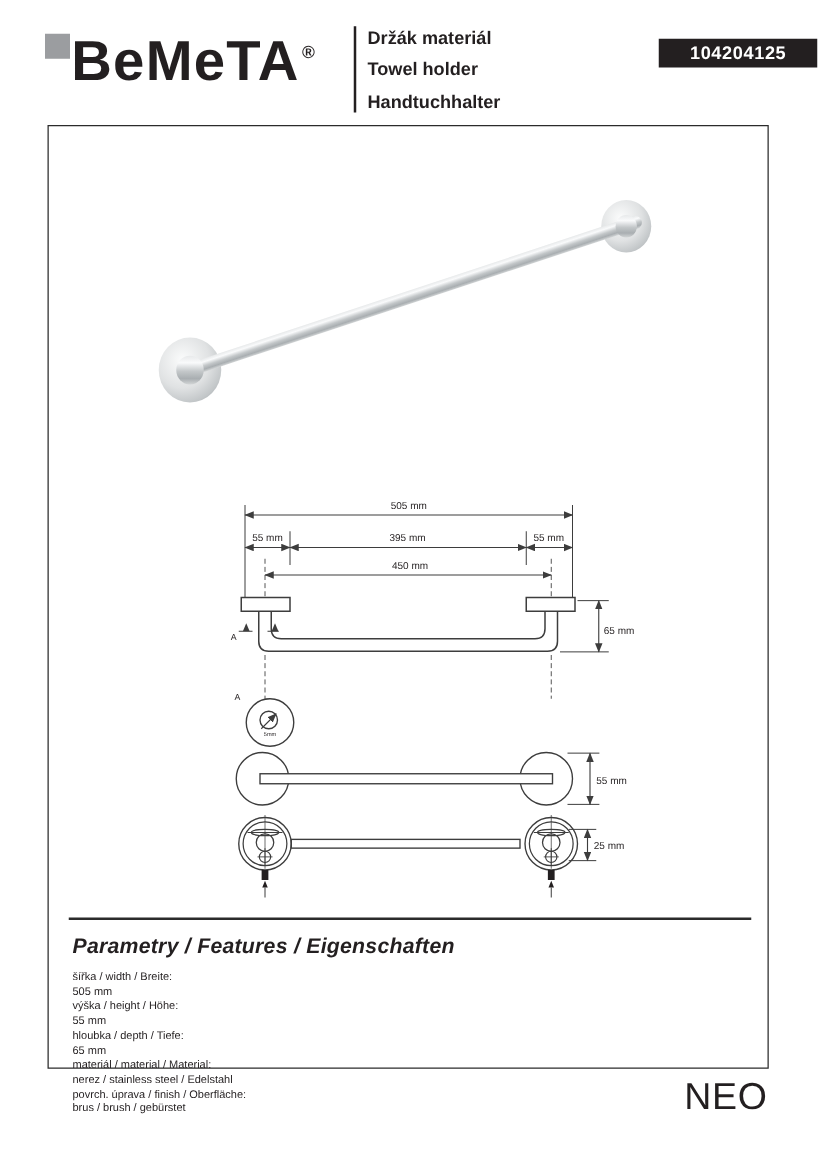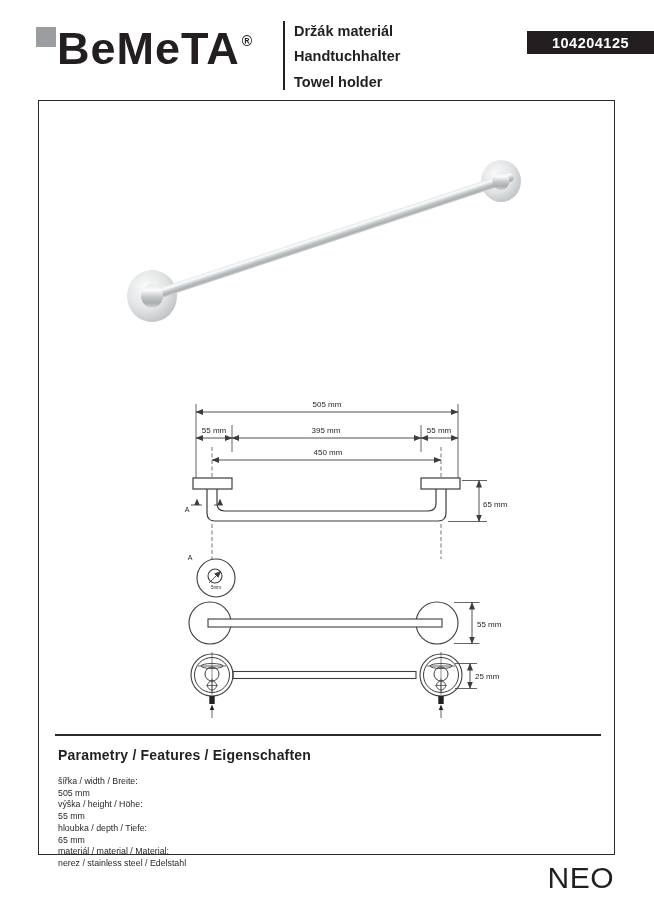--- a/index.html
+++ b/index.html
@@ -29,21 +29,21 @@
     background:#231f20; color:#ffffff;
     font-size:14.5px; font-weight:bold; letter-spacing:0.5px;
     display:flex; align-items:center; justify-content:center;
   }
 
   
   .frame { left:38px; top:100px; width:577px; height:755px; border:1.6px solid #2b2b2b; }
 
   
   .param-divider { left:55px; top:734px; width:546px; height:1.5px; background:#2b2b2b; }
-  .param-heading { left:58px; top:747px; font-size:14px; font-weight:bold; letter-spacing:0.2px; }
+  .param-heading { left:58px; top:747px; font-size:17px; font-weight:bold; letter-spacing:0.2px;font-style:italic; }
   .param-rows { left:58px; top:776px; width:520px; }
   .param-row { display:flex; font-size:8.8px; line-height:11.7px;flex-direction:column; }
   .param-label { width:161px; flex:none; }
   .param-value { flex:1; }
 
   
   .series {
     right:40px; top:861px;
     font-size:30px; font-weight:normal; letter-spacing:0.5px;
   }
@@ -52,22 +52,22 @@
   svg text { font-family:"Liberation Sans", sans-serif; fill:#231f20; }
 </style>
 </head>
 <body>
 
 <div class="abs logo-square"></div>
 <div class="abs brand"><span>BeMeTA</span><sup>®</sup></div>
 <div class="abs header-divider"></div>
 <div class="abs titles">
   <div class="t-line">Držák materiál</div>
+  <div class="t-line">Towel holder</div>
   <div class="t-line">Handtuchhalter</div>
-  <div class="t-line">Towel holder</div>
 </div>
 <div class="abs code-box">
   <span>104204125</span>
 </div>
 
 <div class="abs frame"></div>
 
 <svg class="abs" style="left:38px; top:100px;" width="577" height="292" viewBox="38 100 577 292">
   <defs>
     <linearGradient id="gBar" x1="0" y1="0" x2="0" y2="1">
@@ -212,15 +212,19 @@
     <span class="param-value">55 mm</span>
   </div>
   <div class="param-row">
     <span class="param-label">hloubka / depth / Tiefe:</span>
     <span class="param-value">65 mm</span>
   </div>
   <div class="param-row">
     <span class="param-label">materiál / material / Material:</span>
     <span class="param-value">nerez / stainless steel / Edelstahl</span>
   </div>
+  <div class="param-row">
+    <span class="param-label">povrch. úprava / finish / Oberfläche:</span>
+    <span class="param-value">brus / brush / gebürstet</span>
+  </div>
 </div>
 
 <div class="abs series">NEO</div>
 
 </body></html>

